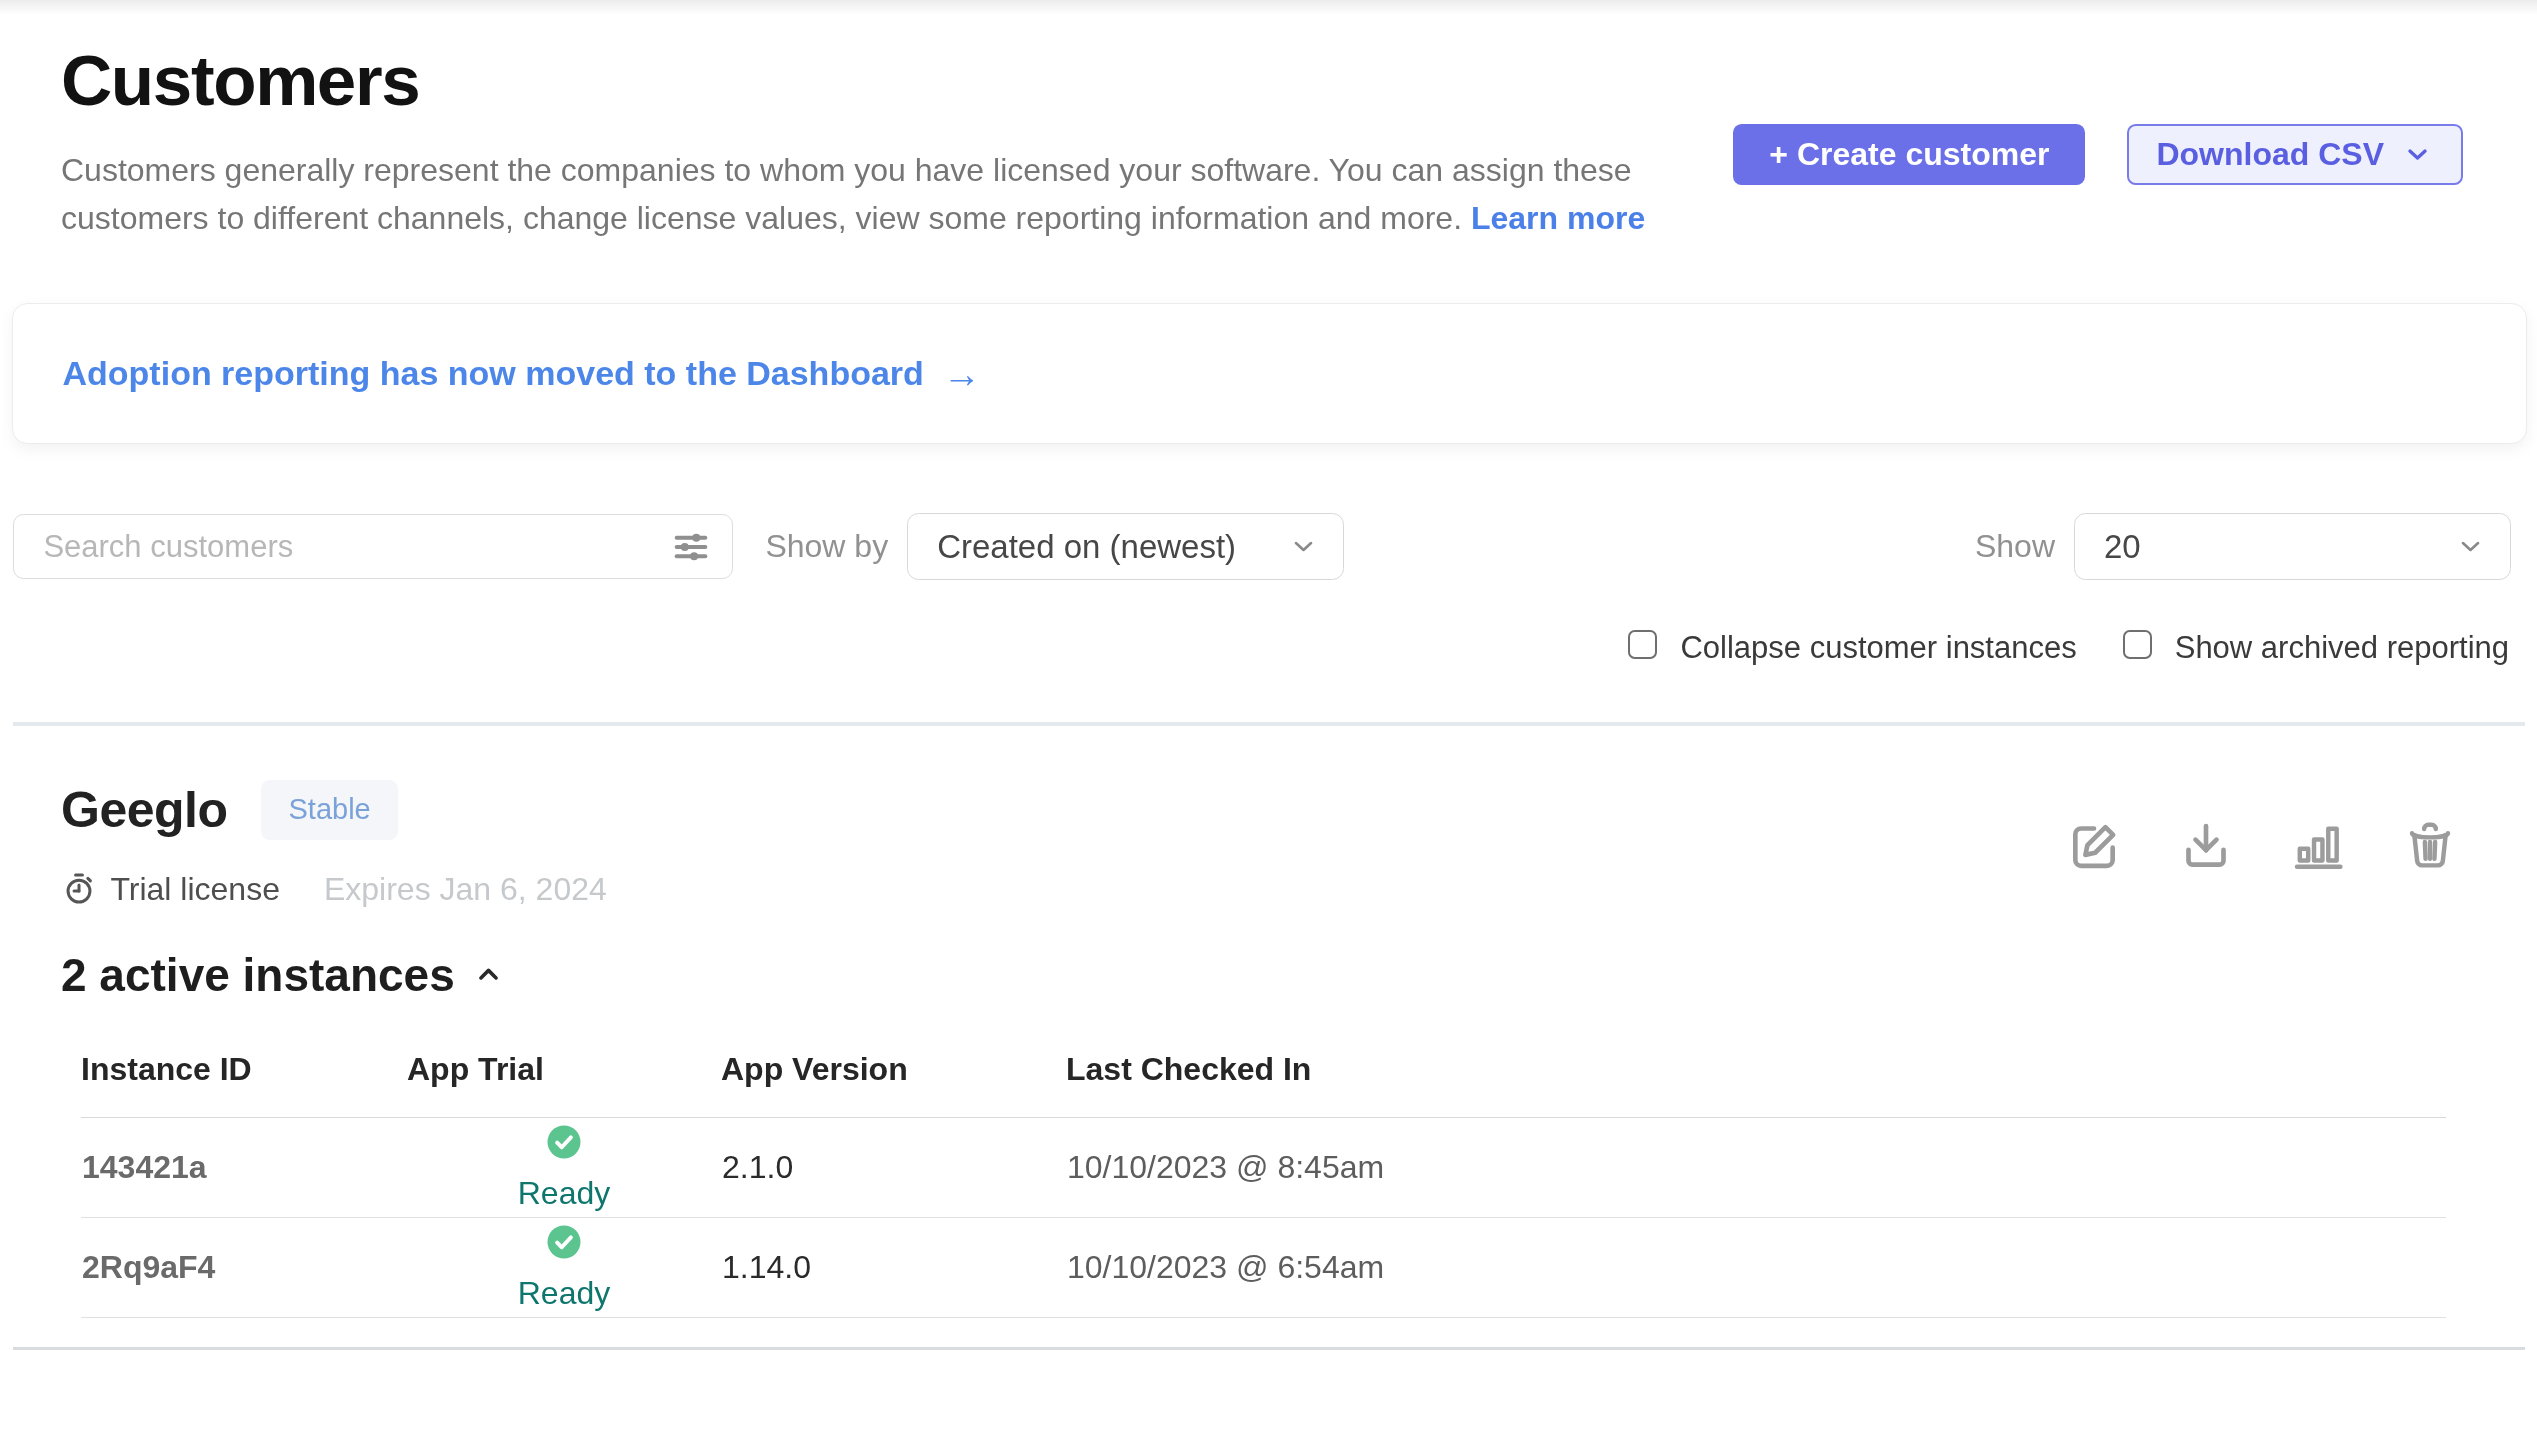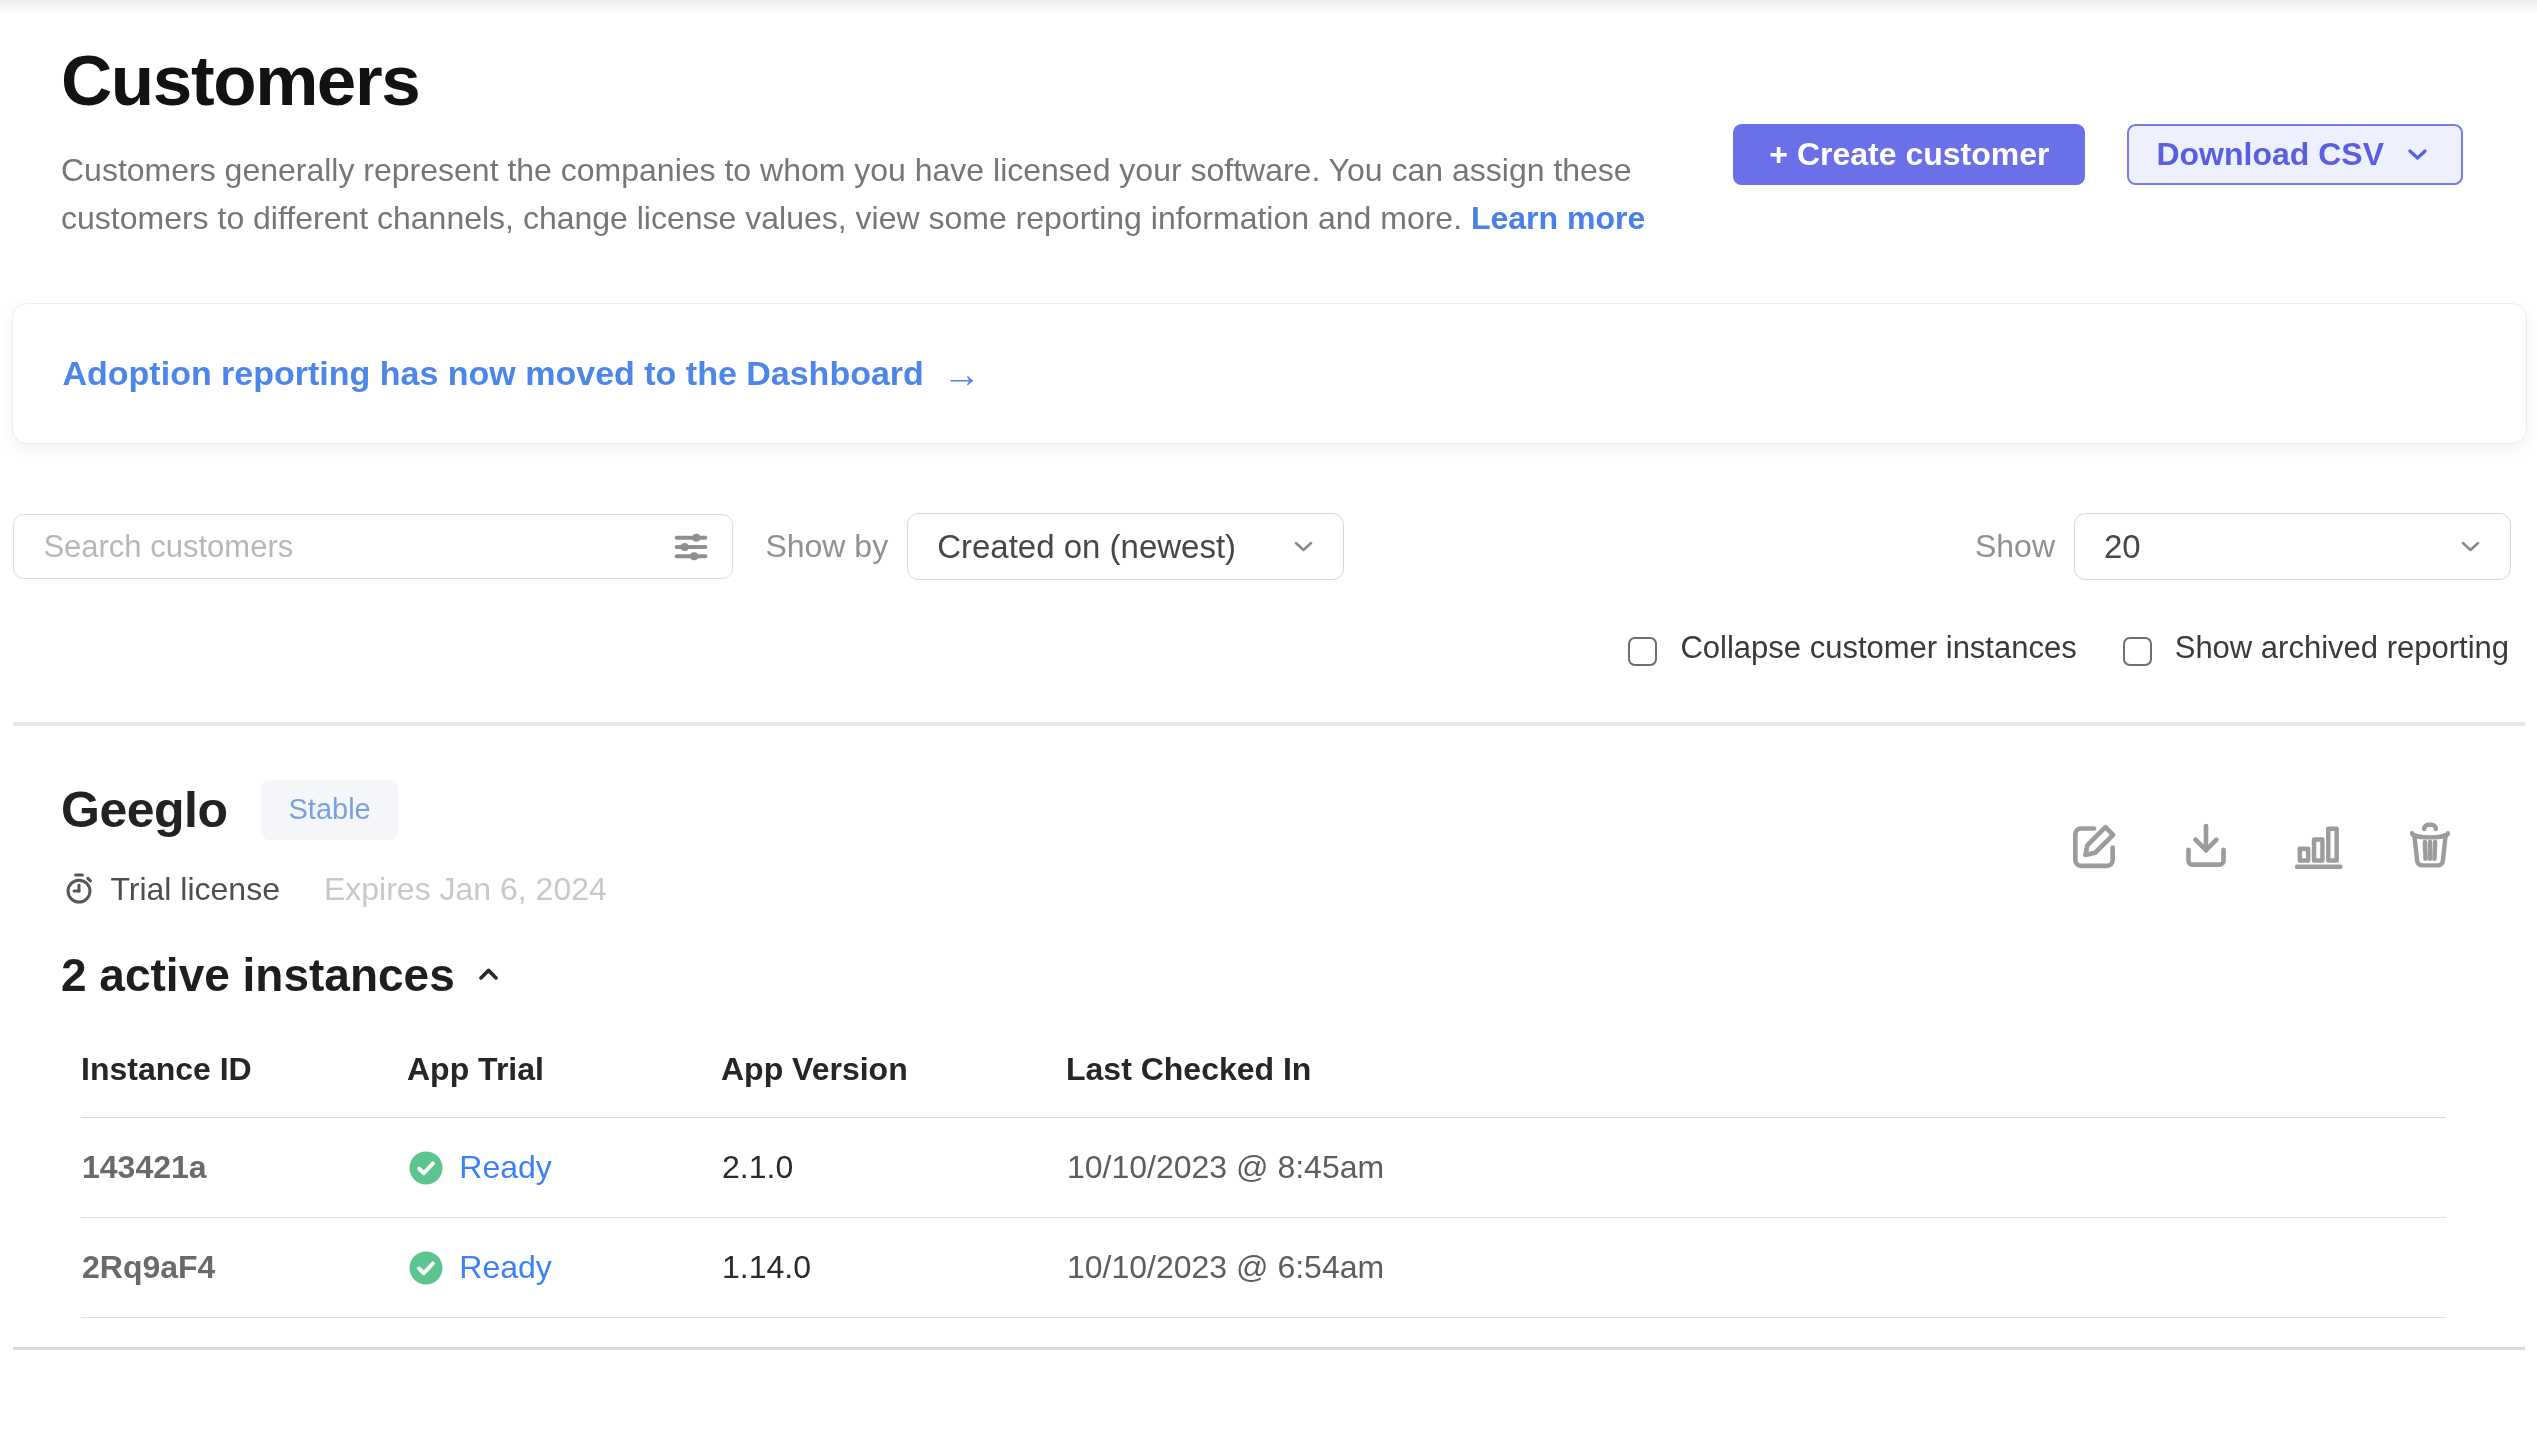--- a/index.html
+++ b/index.html
@@ -51,21 +51,21 @@
     padding:0 23px 0 29px; font-size:33px; color:#474747; background:#fff; cursor:pointer; flex:none;
   }
   .chev { width:33px; height:33px; color:#8a8a8a; flex:none; }
   .spacer { flex:1; }
   .show-label { margin-left:0; margin-right:0; }
 
   .checkbox-row {
     display:flex; justify-content:flex-end; align-items:center; gap:46px;
     margin-top:50px; padding-right:29px; font-size:31px; color:#3a3a3a;
   }
-  .cb-group { display:flex; align-items:flex-end; gap:23px; cursor:pointer; }
+  .cb-group { display:flex; align-items:flex-start; gap:23px; cursor:pointer; }
   .checkbox { width:29px; height:29px; border:2.9px solid #6f6f6f; border-radius:6.7px; background:#fff; flex:none; }
 
   .divider { height:3.8px; background:#e4e9ee; margin:56px 13.4px 0; }
 
   
   .customer-card { padding:54px 80px 0 61px; }
   .card-top { display:flex; justify-content:space-between; align-items:flex-start; }
   .name-row { display:flex; align-items:center; gap:34px; }
   .customer-name { font-size:50px; font-weight:700; color:#222; margin:0; letter-spacing:-0.5px; }
   .badge { background:#f4f6f9; color:#7ba2d8; font-size:29px; padding:13.4px 27px; border-radius:8.6px; }
@@ -82,21 +82,21 @@
   .instances-table { margin:36px 0 0 20px; border-collapse:collapse; width:2365px; table-layout:fixed; }
   .instances-table col.c1 { width:326px; }
   .instances-table col.c2 { width:314px; }
   .instances-table col.c3 { width:345px; }
   .instances-table th {
     text-align:left; font-size:32px; font-weight:700; color:#262626;
     padding:13.4px 0 29px; border-bottom:1.9px solid #d9d9d9;
   }
   .instances-table td { height:100px; border-bottom:1.9px solid #e0e0e0; font-size:32px; vertical-align:middle; }
   .cell-id { color:#6a6a6a; font-weight:700; }
-  .status-cell { display:flex; align-items:center; gap:15.3px; color:#3b82f6; }
+  .status-cell { display:flex; align-items:center; gap:15.3px; color:#0f766e;flex-direction:column; }
   .check-icon { width:36px; height:36px; flex:none; }
   .cell-version { color:#2b2b2b; }
   .cell-date { color:#5d5d5d; }
 
   .bottom-rule { height:2.9px; background:#d9dcdf; margin:29px -67px 0 -48px; }
 </style>
 </head>
 <body>
 
 <div class="screen">

